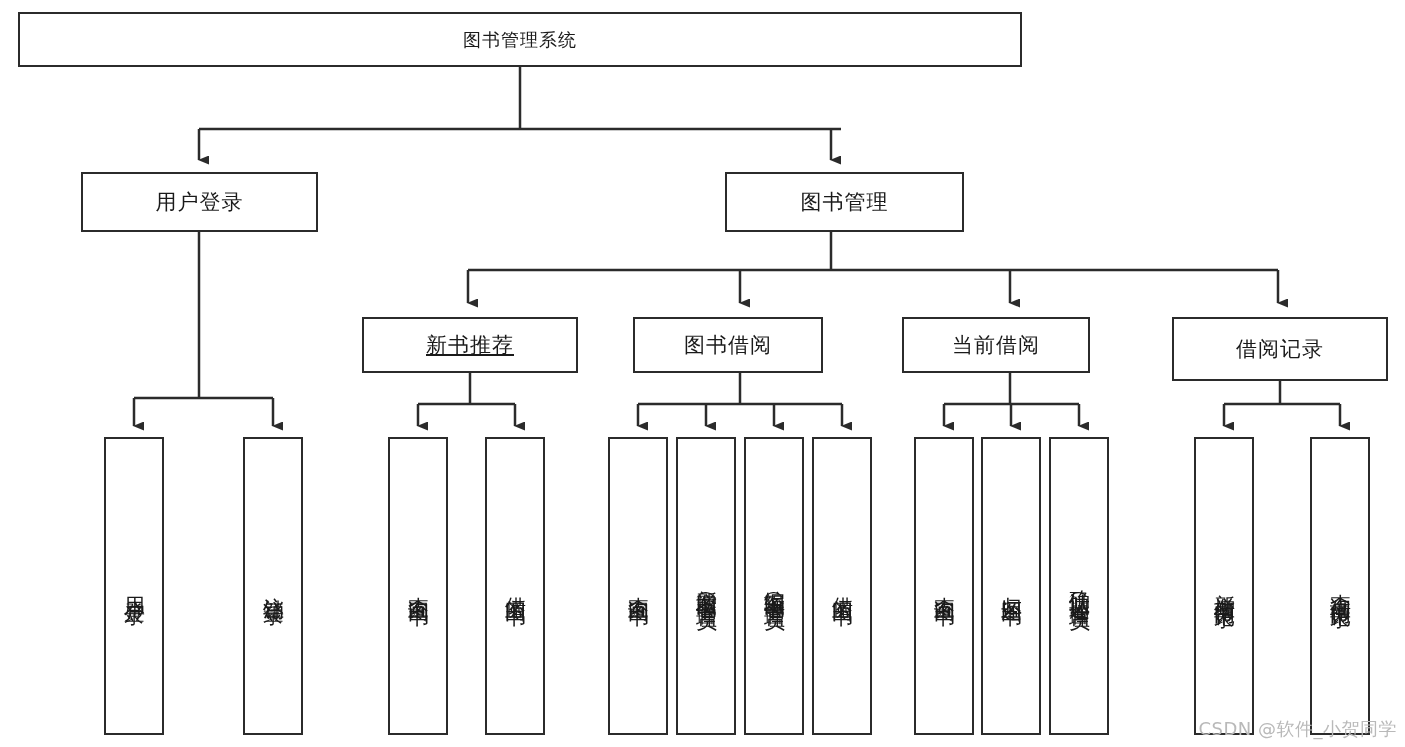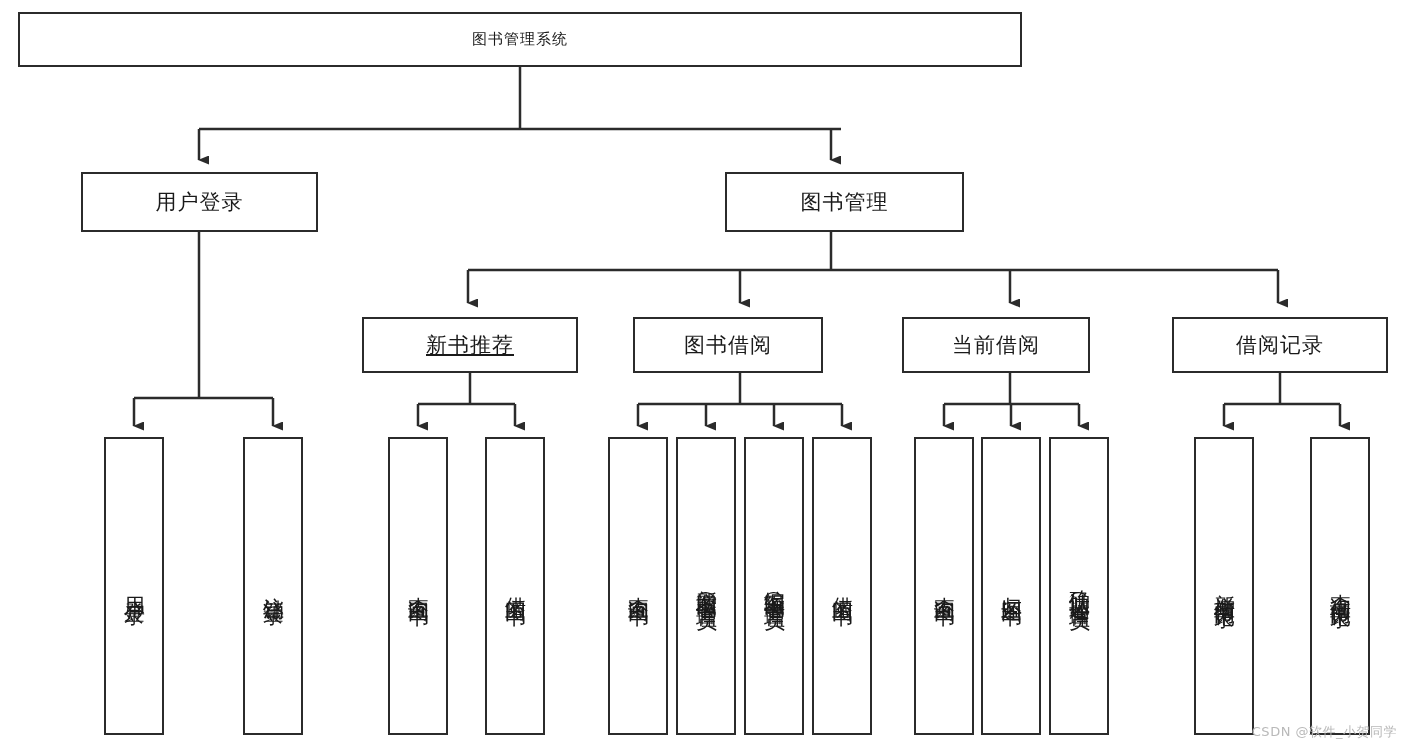--- a/index.html
+++ b/index.html
@@ -34,35 +34,35 @@
     align-items: center;
     justify-content: center;
     color: #1a1a1a;
   }
   .node-h {
     font-size: 21px;
     letter-spacing: 1px;
     white-space: nowrap;
   }
   .node-root .node-h {
-    font-size: 15px;
+    font-size: 18px;
   }
   .node-v {
     writing-mode: vertical-rl;
     text-orientation: upright;
     font-size: 21px;
     letter-spacing: 3px;
     line-height: 1;
     white-space: nowrap;
   }
   .watermark {
     position: absolute;
     right: 8px;
     bottom: 6px;
-    font-size: 13px;
+    font-size: 18px;
     color: #b9b9b9;
     letter-spacing: 0.5px;
     white-space: nowrap;
     pointer-events: none;
   }
 </style>
 </head>
 <body>
 
 <div id="diagram-root">
@@ -130,21 +130,21 @@
 
   <div class="node-box" style="left:362px; top:317px; width:216px; height:56px;text-decoration:underline;">
     <span class="node-h">新书推荐</span>
   </div>
   <div class="node-box" style="left:633px; top:317px; width:190px; height:56px;">
     <span class="node-h">图书借阅</span>
   </div>
   <div class="node-box" style="left:902px; top:317px; width:188px; height:56px;">
     <span class="node-h">当前借阅</span>
   </div>
-  <div class="node-box" style="left:1172px; top:317px; width:216px; height:56px;">
+  <div class="node-box" style="left:1172px; top:317px; width:216px; height:64px;">
     <span class="node-h">借阅记录</span>
   </div>
 
   <div class="node-box" style="left:104px; top:437px; width:60px; height:298px;">
     <span class="node-v">用户登录</span>
   </div>
   <div class="node-box" style="left:243px; top:437px; width:60px; height:298px;">
     <span class="node-v">注销登录</span>
   </div>
 

